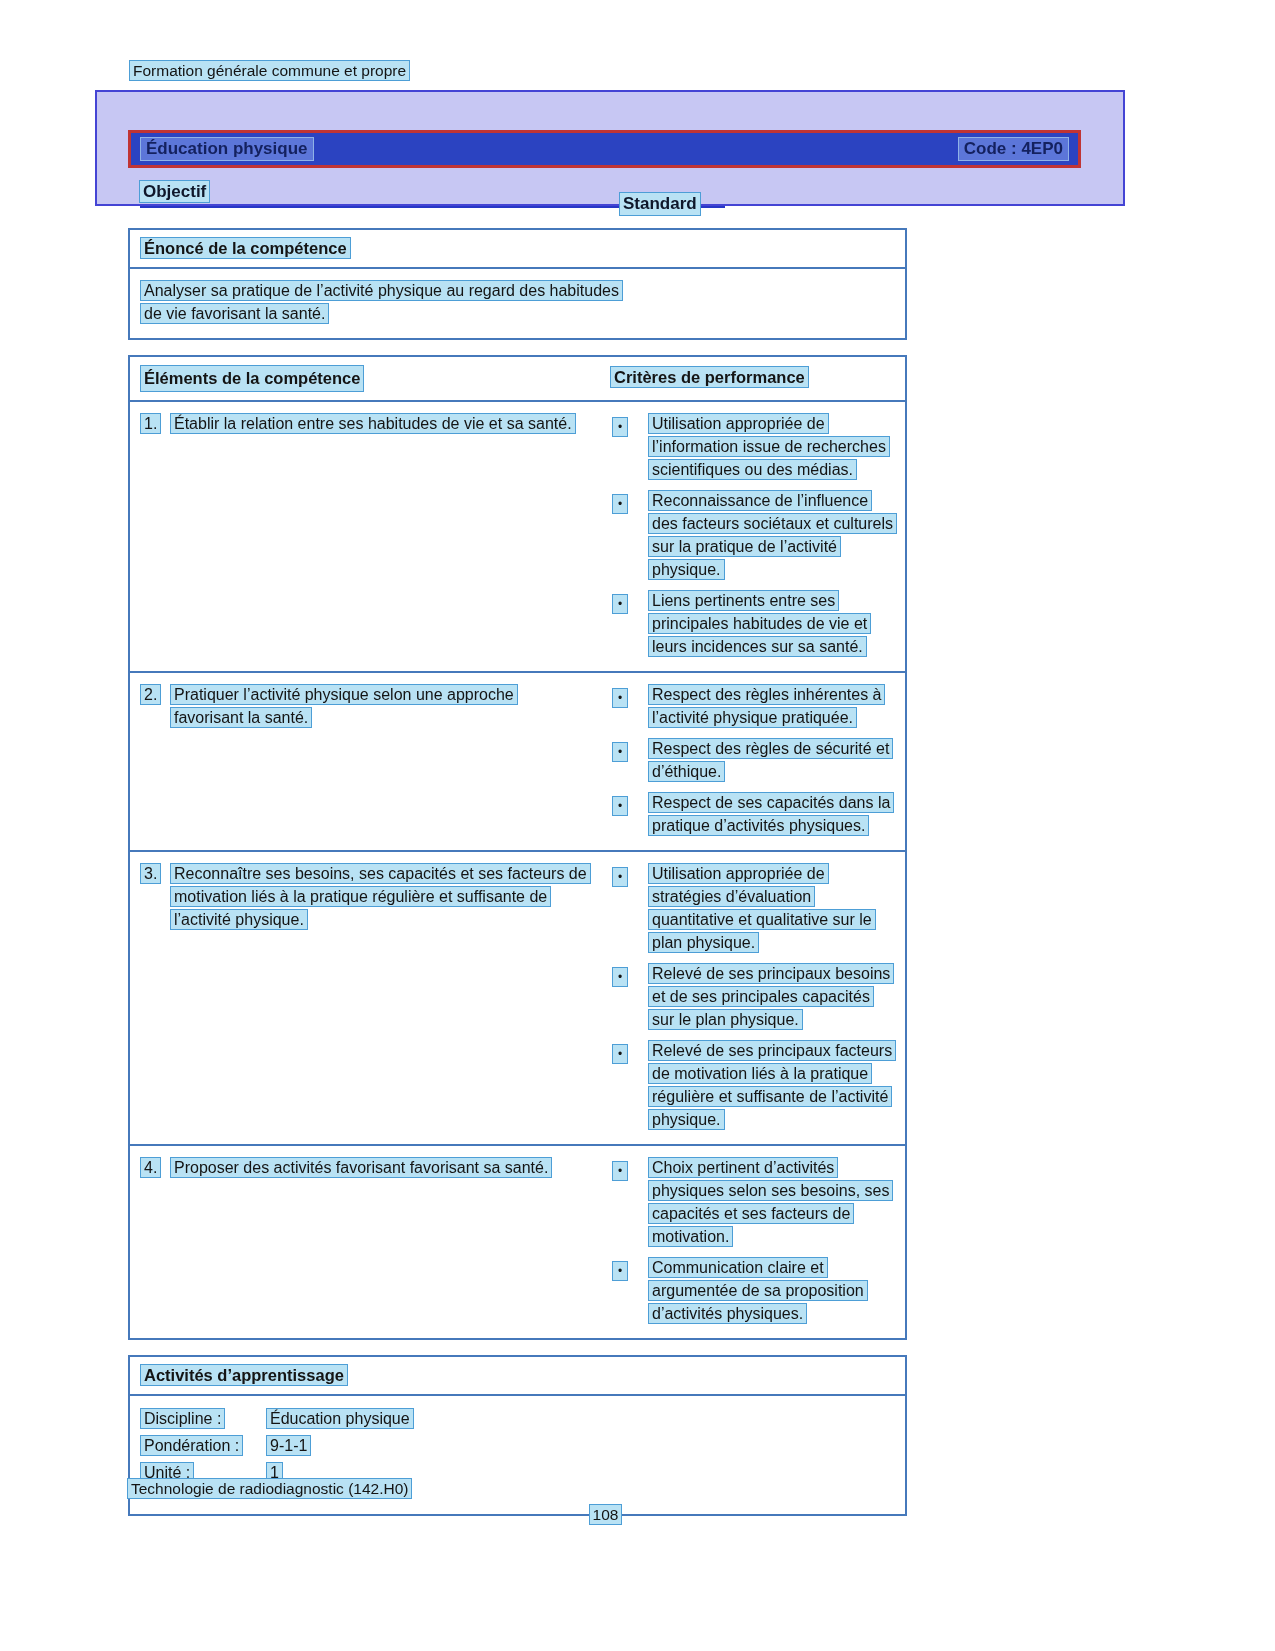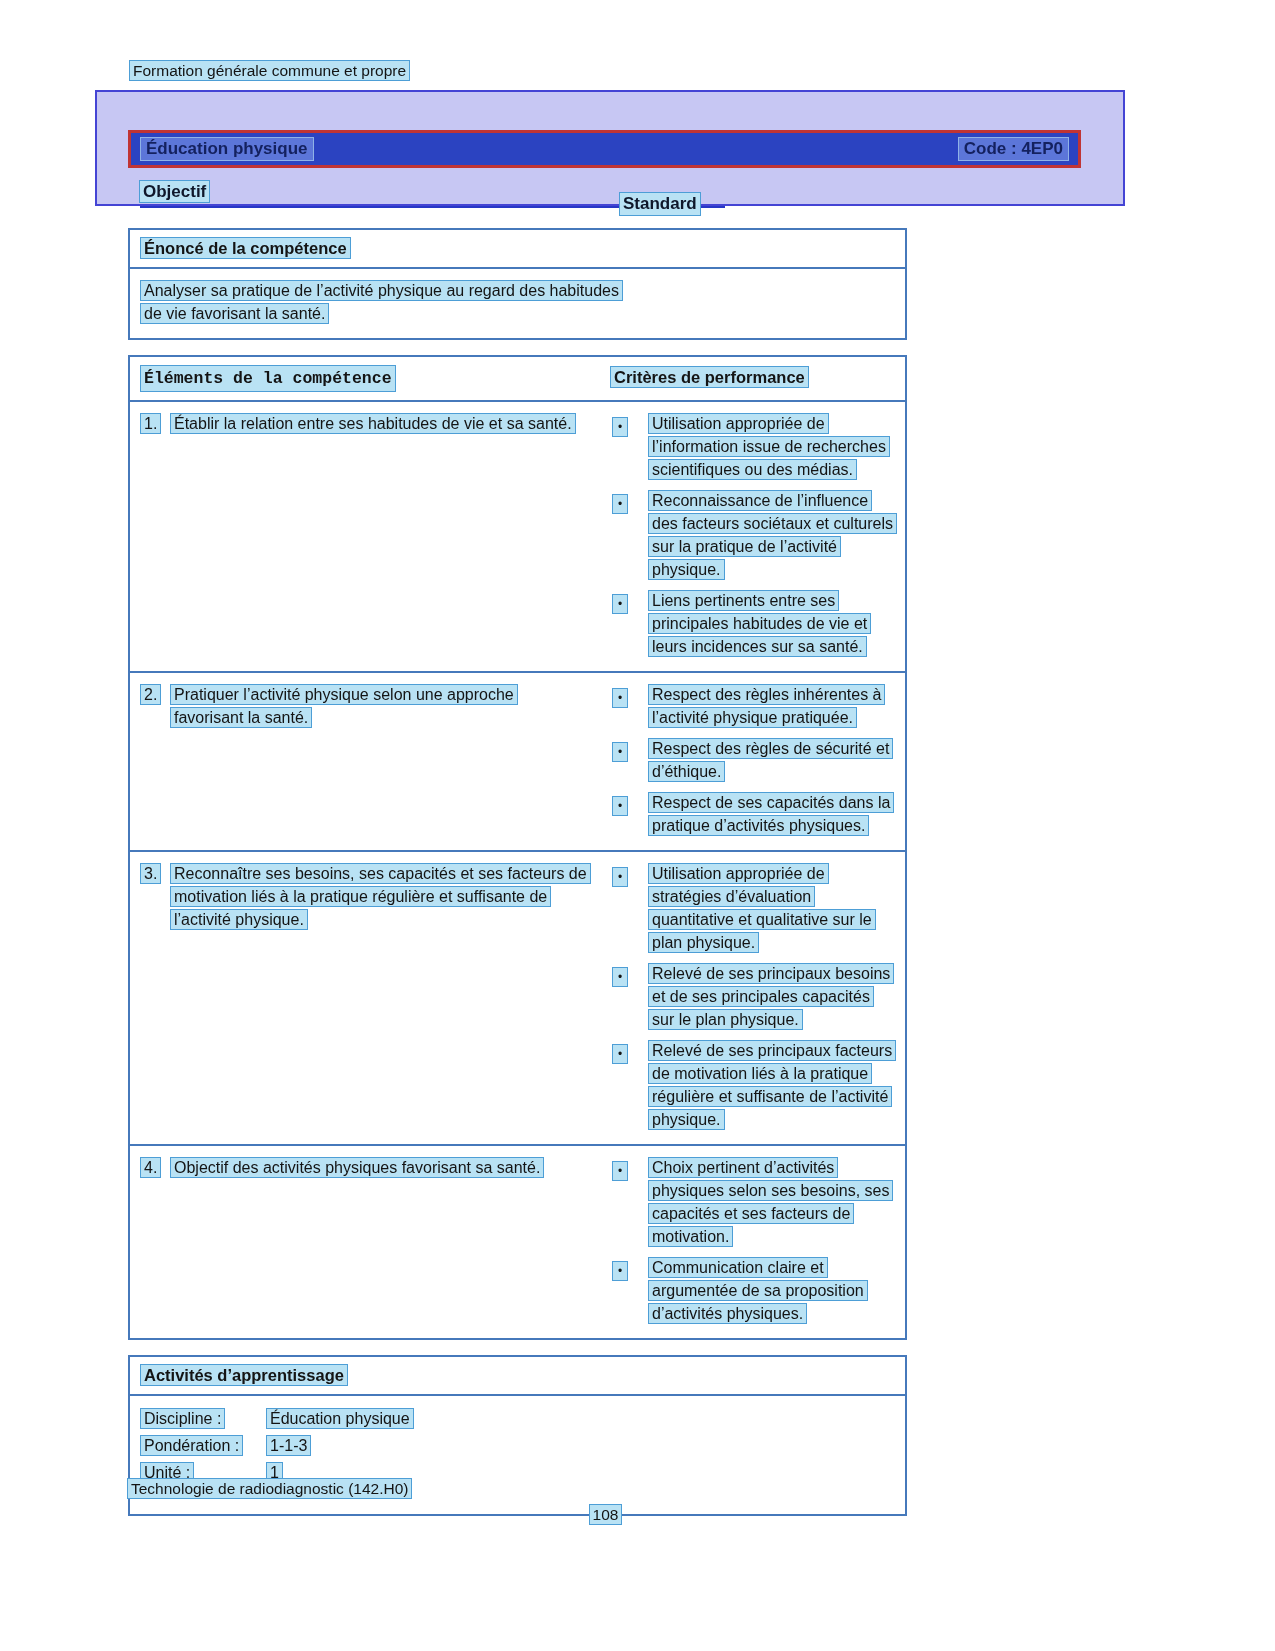--- a/index.html
+++ b/index.html
@@ -46,21 +46,21 @@
   
   .content { position:absolute; left:128px; top:228px; width:779px; }
   .box { border:2px solid #4679bb; background:#ffffff; }
   .box + .box { margin-top:15px; }
   .box-header { padding:9px 11px; border-bottom:2px solid #4679bb; font-size:16.5px; }
   .enonce-body { padding:10px 11px 13px; line-height:23px; }
   .enonce-body .wrap { display:block; max-width:485px; }
 
   
   .t-header { display:flex; padding:9px 11px; border-bottom:2px solid #4679bb; font-size:16.5px; }
-  .t-header .cell-left { width:470px;font-family:Liberation Mono, monospace; }
+  .t-header .cell-left { width:470px; }
   .t-row { display:flex; padding:10px 11px 13px; }
   .t-row + .t-row { border-top:2px solid #4679bb; }
   .cell-left { width:470px; padding-right:24px; display:flex; align-items:flex-start; line-height:23px; }
   .num { width:30px; flex:none; }
   .etext { flex:1; }
   .cell-right { flex:1; line-height:23px; }
   .crit { display:flex; align-items:flex-start; }
   .crit + .crit { margin-top:8px; }
   .bullet { width:38px; flex:none; padding-left:2px; padding-top:2px; }
   .bullet .hl { font-size:12px; padding:2px 5px; }
@@ -172,21 +172,21 @@
         <div class="crit">
           <span class="bullet"><span class="hl">•</span></span>
           <span class="ctext"><span class="hl">Relevé de ses principaux facteurs de motivation liés à la pratique régulière et suffisante de l’activité physique.</span></span>
         </div>
       </div>
     </div>
 
     <div class="t-row">
       <div class="cell-left">
         <span class="num"><span class="hl">4.</span></span>
-        <span class="etext"><span class="hl">Objectif des activités physiques favorisant sa santé.</span></span>
+        <span class="etext"><span class="hl">Proposer des activités favorisant favorisant sa santé.</span></span>
       </div>
       <div class="cell-right">
         <div class="crit">
           <span class="bullet"><span class="hl">•</span></span>
           <span class="ctext"><span class="hl">Choix pertinent d’activités physiques selon ses besoins, ses capacités et ses facteurs de motivation.</span></span>
         </div>
         <div class="crit">
           <span class="bullet"><span class="hl">•</span></span>
           <span class="ctext"><span class="hl">Communication claire et argumentée de sa proposition d’activités physiques.</span></span>
         </div>
@@ -198,21 +198,21 @@
     <div class="box-header">
       <span class="hl bold">Activités d’apprentissage</span>
     </div>
     <div class="fields">
       <div class="field">
         <span class="flabel"><span class="hl">Discipline :</span></span>
         <span class="fvalue"><span class="hl">Éducation physique</span></span>
       </div>
       <div class="field">
         <span class="flabel"><span class="hl">Pondération :</span></span>
-        <span class="fvalue"><span class="hl">1-1-3</span></span>
+        <span class="fvalue"><span class="hl">9-1-1</span></span>
       </div>
       <div class="field">
         <span class="flabel"><span class="hl">Unité :</span></span>
         <span class="fvalue"><span class="hl">1</span></span>
       </div>
     </div>
   </div>
 
 </div>
 

